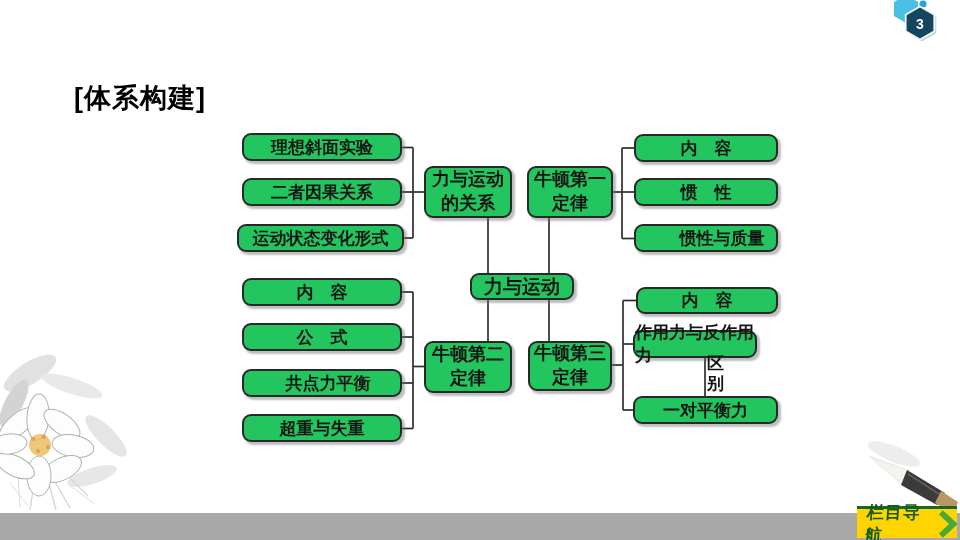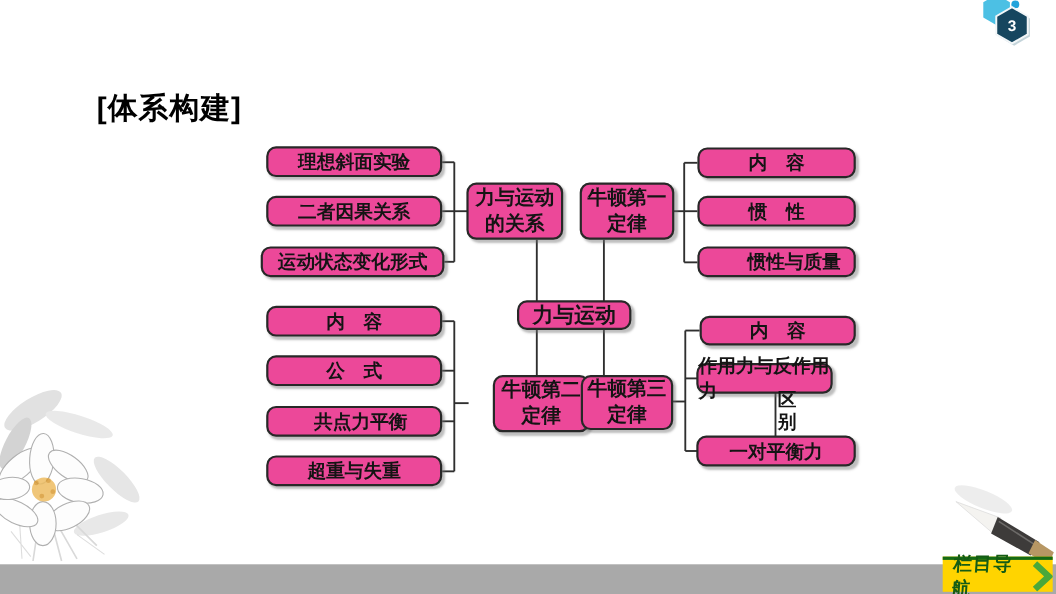--- a/index.html
+++ b/index.html
@@ -1,26 +1,26 @@
 <!DOCTYPE html>
 <html><head>
 <meta charset="utf-8">
 <style>
   html,body{margin:0;padding:0;background:#e9e9e9;}
   .slide{
     position:relative;width:960px;height:540px;background:#ffffff;
     overflow:hidden;font-family:"Liberation Sans","DejaVu Sans",sans-serif;
   }
   .title{
-    position:absolute;left:88px;top:80px;margin:0;
+    position:absolute;left:74px;top:80px;margin:0;
     font-size:27px;font-weight:bold;color:#000;letter-spacing:1px;
   }
   .connectors{position:absolute;left:0;top:0;}
   .box{
-    position:absolute;box-sizing:border-box;background:#ec4899;
+    position:absolute;box-sizing:border-box;background:#22c55e;
     border:2px solid #282828;border-radius:9px;
     display:flex;align-items:center;justify-content:center;
     font-weight:bold;color:#141414;
     box-shadow:2.5px 2.5px 2px rgba(110,110,110,.45);
   }
   .leaf{font-size:17px;}
   .mid{font-size:18px;line-height:1.32;white-space:pre-line;text-align:center;}
   .center-box{font-size:19px;}
   .note{
     position:absolute;left:707px;top:354px;width:22px;
@@ -102,21 +102,21 @@
   <div class="box leaf" style="left:634px;top:178px;width:144px;height:28px;">惯　性</div>
   <div class="box leaf" style="left:634px;top:224px;width:144px;height:28px;padding-left:32px;">惯性与质量</div>
 
   <div class="box center-box" style="left:470px;top:273px;width:104px;height:27px;">力与运动</div>
 
   <div class="box leaf" style="left:242px;top:278px;width:160px;height:28px;">内　容</div>
   <div class="box leaf" style="left:242px;top:323px;width:160px;height:28px;">公　式</div>
   <div class="box leaf" style="left:242px;top:369px;width:160px;height:28px;padding-left:12px;">共点力平衡</div>
   <div class="box leaf" style="left:242px;top:414px;width:160px;height:28px;">超重与失重</div>
 
-  <div class="box mid" style="left:424px;top:341px;width:88px;height:52px;margin-left:24px;">牛顿第二
+  <div class="box mid" style="left:424px;top:341px;width:88px;height:52px;">牛顿第二
 定律</div>
   <div class="box mid" style="left:528px;top:341px;width:84px;height:50px;">牛顿第三
 定律</div>
 
   <div class="box leaf" style="left:636px;top:287px;width:142px;height:27px;">内　容</div>
   <div class="box leaf" style="left:633px;top:330px;width:124px;height:28px;">作用力与反作用力</div>
   <div class="box leaf" style="left:633px;top:396px;width:145px;height:28px;">一对平衡力</div>
 
   <div class="note">区
 别</div>

